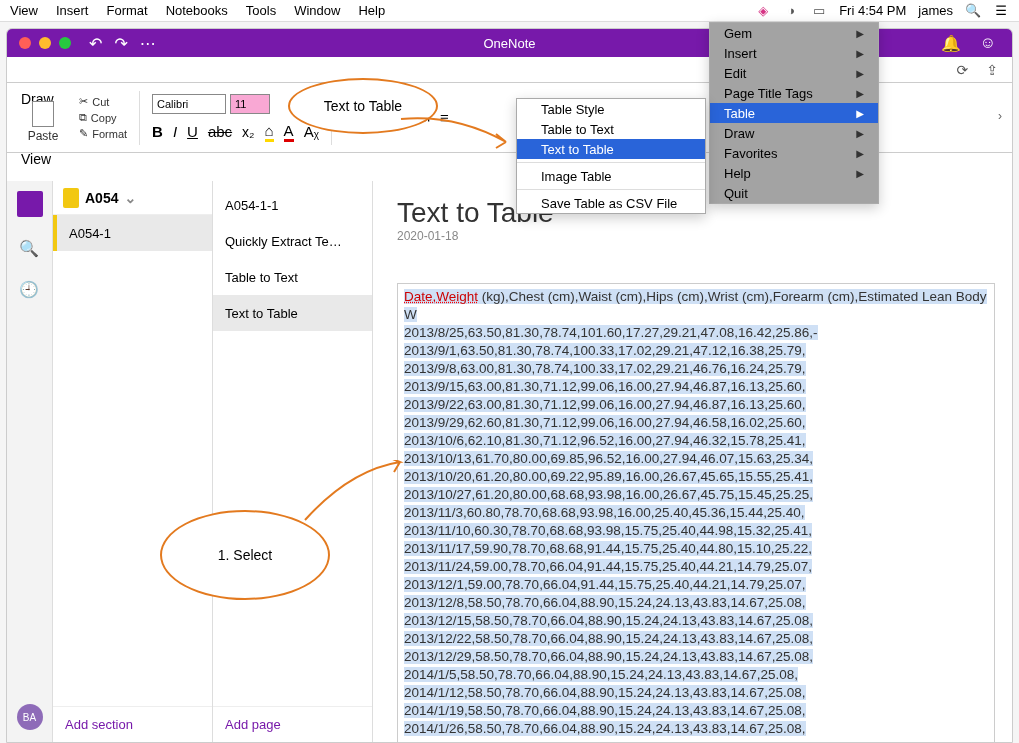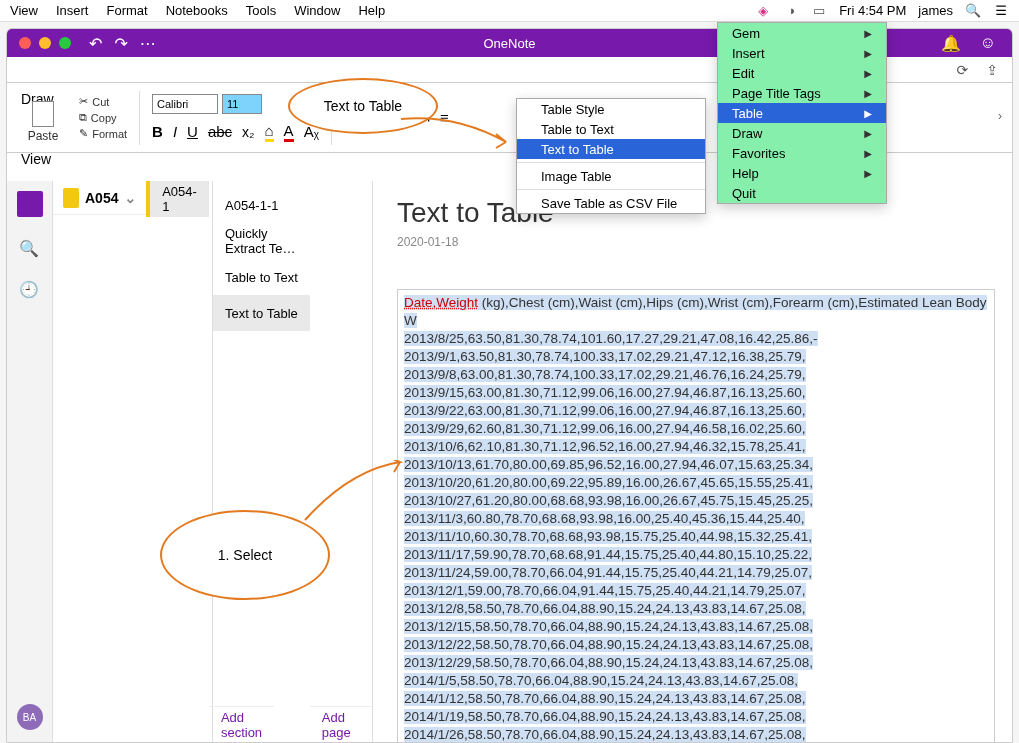--- a/index.html
+++ b/index.html
@@ -26,54 +26,54 @@
   .tabs .tab { padding-bottom: 4px; }
   .tabs .spacer { flex: 1; }
   .tabs .righticons { display: flex; gap: 18px; color: #555; }
 
   .ribbon { height: 70px; border-bottom: 1px solid #ccc; display: flex; align-items: center; padding: 0 10px; gap: 6px; font-size: 12px; position: relative; }
   .rb-group { display: flex; flex-direction: column; align-items: center; gap: 2px; padding: 0 6px; }
   .rb-paste { width: 40px; height: 50px; display:flex; flex-direction:column; align-items:center; justify-content:flex-end; color:#333; }
   .rb-mini { display: flex; flex-direction: column; gap: 3px; font-size: 11px; color: #333; padding-left:4px; }
   .rb-mini div { display:flex; align-items:center; gap:4px; }
   .rb-sep { width:1px; height:54px; background:#ddd; margin: 0 6px; }
-  .font-select { width:66px; height:20px; border:1px solid #888; font-size:11px; padding:0 4px; background:#fff; }
-  .size-select { width:40px; height:20px; border:1px solid #888; font-size:11px; padding:0 4px; background:#7dd3fc; }
+  .font-select { width:74px; height:20px; border:1px solid #888; font-size:11px; padding:0 4px; background:#fff; }
+  .size-select { width:40px; height:20px; border:1px solid #888; font-size:11px; padding:0 4px; background:#f9a8d4; }
   .fmt-row { display:flex; gap:10px; align-items:center; margin-top:8px; font-family: "Times New Roman", serif; font-size:15px; }
   .fmt-row .b { font-weight:bold; } .fmt-row .i { font-style:italic; } .fmt-row .u { text-decoration:underline; } .fmt-row .s { text-decoration:line-through; }
 
   
   .main { position:absolute; top: 152px; left:0; right:0; bottom:0; display:flex; }
   .rail { width:46px; background:#f3f3f3; border-right:1px solid #ddd; display:flex; flex-direction:column; align-items:center; padding-top:10px; gap:22px; }
   .rail .nb { width:26px; height:26px; background:#7719AA; border-radius:2px; }
   .rail .ic { color:#666; font-size:16px; }
   .rail .avatar { margin-top:auto; margin-bottom:12px; width:26px; height:26px; border-radius:50%; background:#8e6bb8; color:#fff; font-size:10px; display:flex; align-items:center; justify-content:center; }
 
-  .col { border-right:1px solid #ddd; display:flex; flex-direction:row; }
+  .col { border-right:1px solid #ddd; display:flex; flex-direction:column; }
   .col-head { height:34px; display:flex; align-items:center; padding:0 10px; font-size:14px; font-weight:600; border-bottom:1px solid #eee; }
   .col-sections { width:160px; }
   .col-pages { width:160px; }
   .nb-title { display:flex; align-items:center; gap:6px; }
   .nb-title .swatch { width:16px; height:20px; background:#F2C811; border-radius:2px; }
   .nb-title .chev { color:#888; }
 
   .item { height:36px; display:flex; align-items:center; padding:0 12px; font-size:13px; }
   .item.sel { background:#e9e9e9; }
   .section-item { border-left:4px solid #F2C811; }
   .col-foot { margin-top:auto; height:36px; display:flex; align-items:center; padding:0 12px; color:#7719AA; font-size:13px; font-weight:500; border-top:1px solid #eee; }
 
   .page-area { flex:1; padding: 16px 24px; overflow:hidden; position:relative; }
   .page-title { font-size:28px; color:#333; font-weight:300; }
-  .page-date { font-size:12px; color:#888; margin-top:6px; }
+  .page-date { font-size:12px; color:#888; }
   .csv-block { margin-top:40px; border:1px solid #ccc; background:#fff; font-size:13.5px; line-height:18px; color:#333; padding: 4px 6px; width: 598px; }
   .csv-block .hdr { color:#c00; text-decoration: underline dotted red; }
   .csv-block .sel { background:#cfe0f5; }
 
   
-  .gem-menu { position:absolute; top:22px; right:132px; width:170px; background:#86efac; border:1px solid #aaa; box-shadow:0 4px 12px rgba(0,0,0,.2); font-size:13px; z-index:40; }
+  .gem-menu { position:absolute; top:22px; right:140px; width:170px; background:#a3a3a3; border:1px solid #aaa; box-shadow:0 4px 12px rgba(0,0,0,.2); font-size:13px; z-index:40; }
   .gem-menu .mi { height:20px; display:flex; align-items:center; justify-content:space-between; padding:0 14px; }
   .gem-menu .mi.hl { background:#2964d9; color:#fff; }
   .gem-menu .arrow { font-size:10px; color:#333; }
   .gem-menu .mi.hl .arrow { color:#fff; }
 
   
   .sub-menu { position:absolute; top:98px; left:516px; width:190px; background:#fff; border:1px solid #aaa; box-shadow:0 4px 12px rgba(0,0,0,.2); font-size:13px; z-index:50; }
   .sub-menu .mi { height:20px; display:flex; align-items:center; padding:0 24px; }
   .sub-menu .mi.hl { background:#2964d9; color:#fff; }
   .sub-menu .sep { height:1px; background:#ddd; margin:3px 0; }

